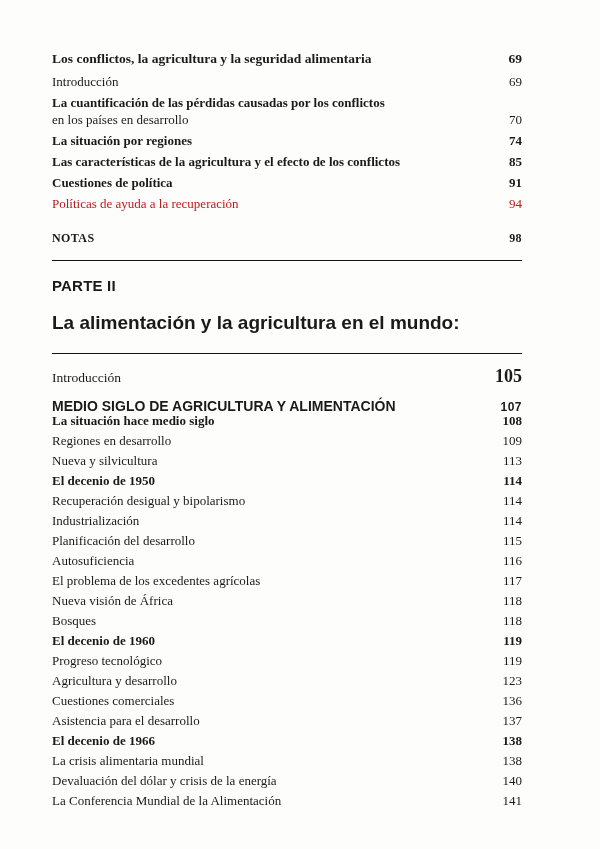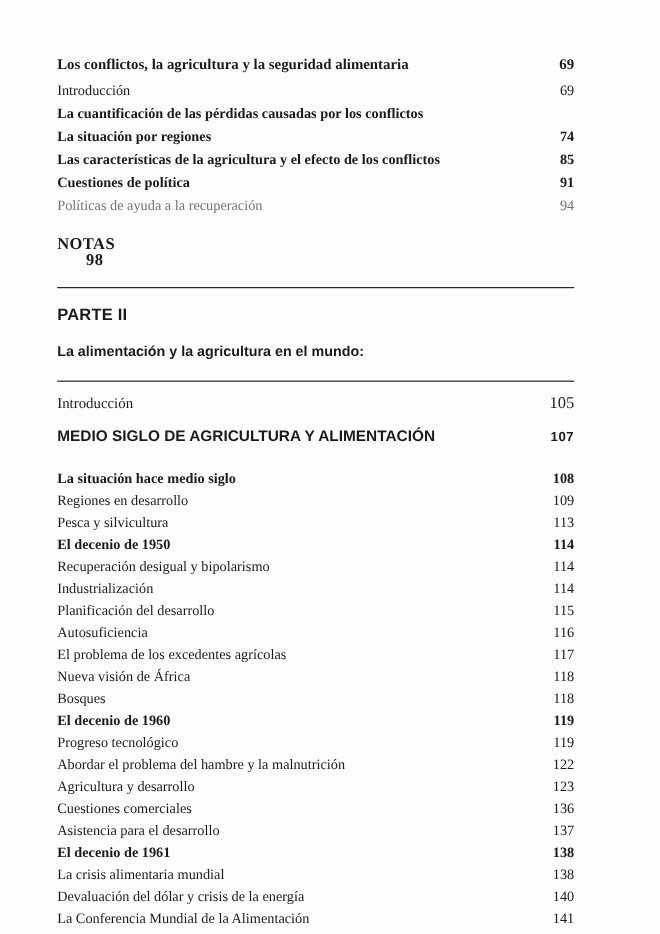--- a/index.html
+++ b/index.html
@@ -47,72 +47,71 @@
   .lvl-head .p { font-size: 13.5px; }
   
   .lvl-1 {
     font-size: 13px;
     margin-bottom: 8px;
   }
   .lvl-1.bold, .lvl-1.bold .p {
     font-weight: bold;
   }
   .lvl-1.gray, .lvl-1.gray .p {
-    color: #737373;
+    color: #b91c1c;
   }
   .cont {
     font-size: 13px;
     margin-bottom: 8px;
     margin-top: -4px;
   }
   .notas {
-    font-size: 15px;
+    font-size: 12px;
     font-weight: bold;
     letter-spacing: 0.4px;
     margin-top: 22px;
     margin-bottom: 16px;
-    flex-direction: column;
   }
   .rule {
     border: none;
     border-top: 1.6px solid #111;
     margin: 0 0 16px 0;
     width: 470px;
   }
   .part-title {
     font-family: "Liberation Sans", sans-serif;
     font-weight: bold;
     font-size: 15px;
     letter-spacing: 0.2px;
     margin-bottom: 17px;
   }
   .part-sub {
     font-family: "Liberation Sans", sans-serif;
     font-weight: bold;
-    font-size: 13px;
+    font-size: 19px;
     line-height: 1.28;
     margin-bottom: 0;
   }
   .part-block { margin-top: 4px; margin-bottom: 18px; }
   .rule2 {
     border: none;
     border-top: 1.2px solid #111;
     margin: 0 0 13px 0;
     width: 470px;
   }
   .intro-row {
     font-size: 13.5px;
     margin-bottom: 14px;
   }
-  .intro-row .p { font-weight: normal; font-size: 15px; }
+  .intro-row .p { font-weight: bold; font-size: 18px; }
   .sans-head {
     font-family: "Liberation Sans", sans-serif;
     font-weight: bold;
     font-size: 14px;
-    margin-bottom: 25px;
+    margin-bottom: 1px;
   }
   .sans-head .p {
     font-family: "Liberation Sans", sans-serif;
     font-weight: bold;
     font-size: 12px;
     letter-spacing: 0.5px;
   }
   .decade, .decade .p { font-weight: bold; }
   .small-gap { margin-bottom: 7px; }
 </style>
@@ -129,20 +128,24 @@
 
     <div class="row lvl-1">
       <span class="t">Introducción</span>
       <span class="p">69</span>
     </div>
 
     <div class="row lvl-1 bold">
       <span class="t">La cuantificación de las pérdidas causadas por los conflictos</span>
       <span class="p"></span>
     </div>
+    <div class="row cont bold">
+      <span class="t">en los países en desarrollo</span>
+      <span class="p">70</span>
+    </div>
 
     <div class="row lvl-1 bold">
       <span class="t">La situación por regiones</span>
       <span class="p">74</span>
     </div>
 
 
     <div class="row lvl-1 bold">
       <span class="t">Las características de la agricultura y el efecto de los conflictos</span>
       <span class="p">85</span>
@@ -184,21 +187,21 @@
 
     <div class="row lvl-1 bold small-gap">
       <span class="t">La situación hace medio siglo</span>
       <span class="p">108</span>
     </div>
     <div class="row lvl-1 small-gap">
       <span class="t">Regiones en desarrollo</span>
       <span class="p">109</span>
     </div>
     <div class="row lvl-1 small-gap">
-      <span class="t">Pesca y silvicultura</span>
+      <span class="t">Nueva y silvicultura</span>
       <span class="p">113</span>
     </div>
     <div class="row lvl-1 decade small-gap">
       <span class="t">El decenio de 1950</span>
       <span class="p">114</span>
     </div>
     <div class="row lvl-1 small-gap">
       <span class="t">Recuperación desigual y bipolarismo</span>
       <span class="p">114</span>
     </div>
@@ -228,37 +231,33 @@
     </div>
     <div class="row lvl-1 decade small-gap">
       <span class="t">El decenio de 1960</span>
       <span class="p">119</span>
     </div>
     <div class="row lvl-1 small-gap">
       <span class="t">Progreso tecnológico</span>
       <span class="p">119</span>
     </div>
     <div class="row lvl-1 small-gap">
-      <span class="t">Abordar el problema del hambre y la malnutrición</span>
-      <span class="p">122</span>
-    </div>
-    <div class="row lvl-1 small-gap">
       <span class="t">Agricultura y desarrollo</span>
       <span class="p">123</span>
     </div>
     <div class="row lvl-1 small-gap">
       <span class="t">Cuestiones comerciales</span>
       <span class="p">136</span>
     </div>
     <div class="row lvl-1 small-gap">
       <span class="t">Asistencia para el desarrollo</span>
       <span class="p">137</span>
     </div>
     <div class="row lvl-1 decade small-gap">
-      <span class="t">El decenio de 1961</span>
+      <span class="t">El decenio de 1966</span>
       <span class="p">138</span>
     </div>
     <div class="row lvl-1 small-gap">
       <span class="t">La crisis alimentaria mundial</span>
       <span class="p">138</span>
     </div>
     <div class="row lvl-1 small-gap">
       <span class="t">Devaluación del dólar y crisis de la energía</span>
       <span class="p">140</span>
     </div>

